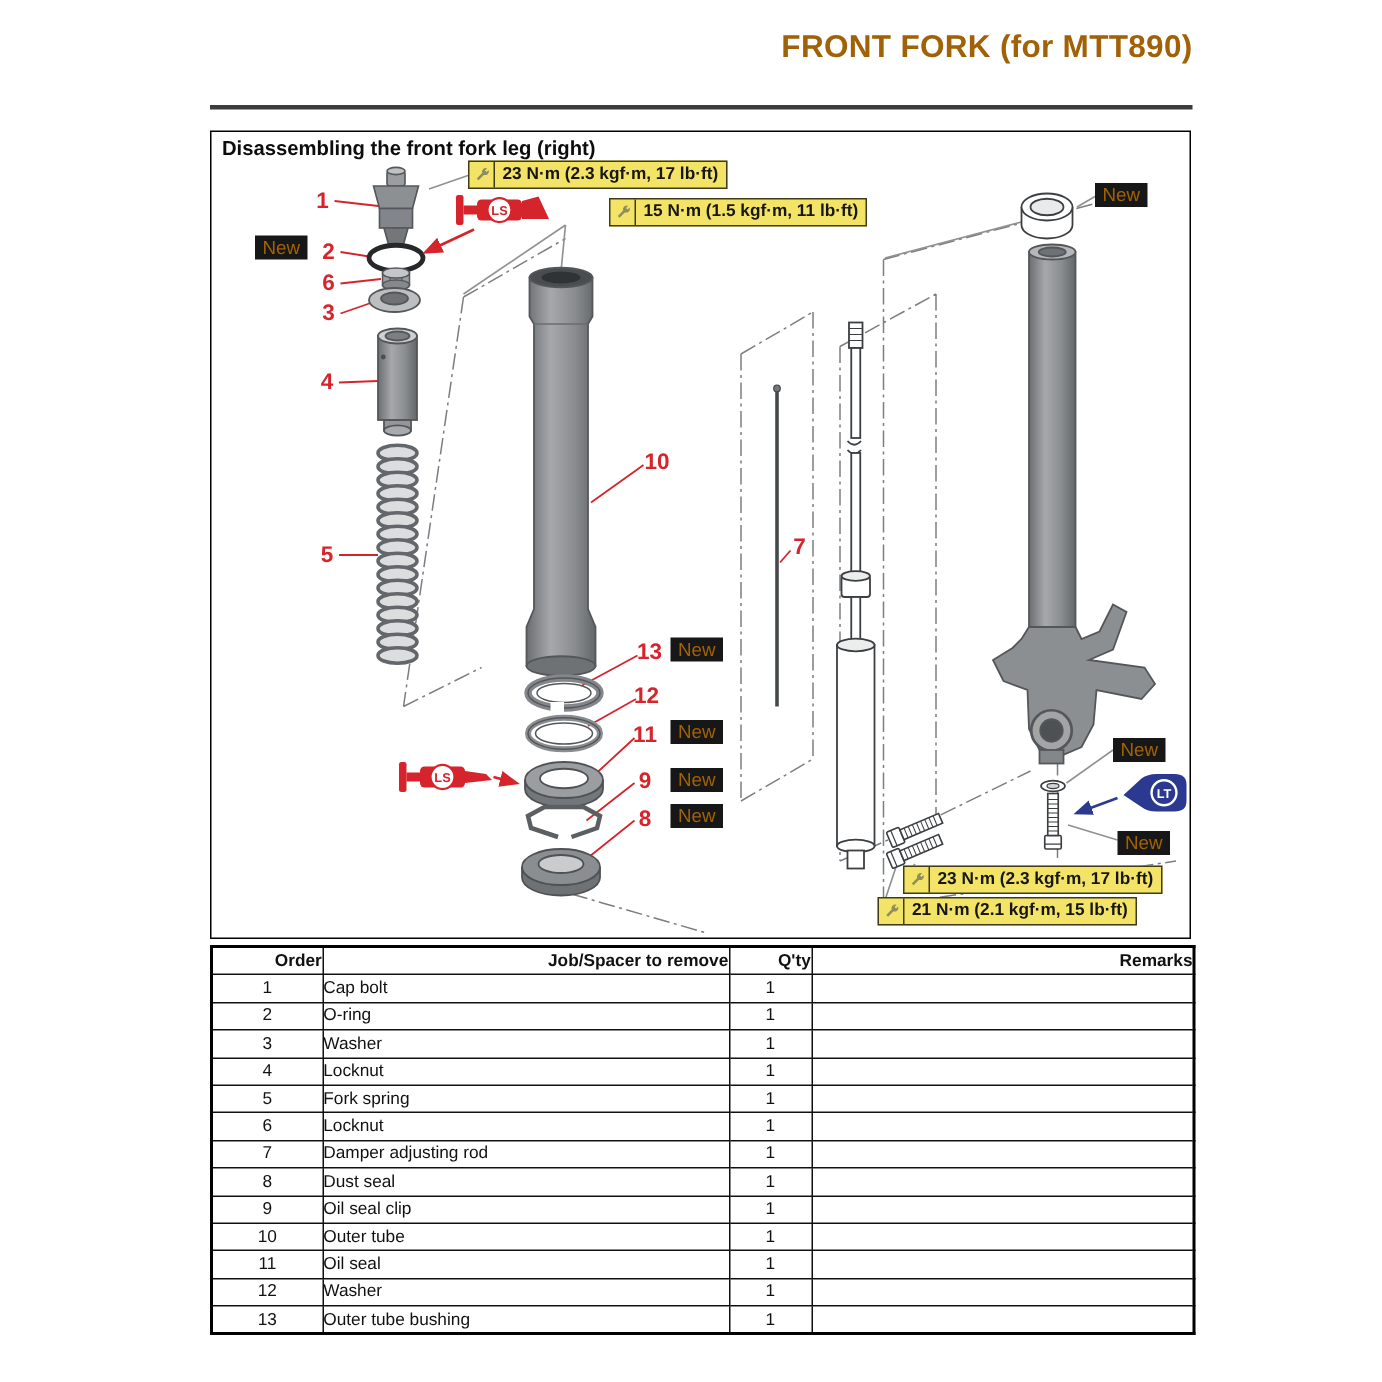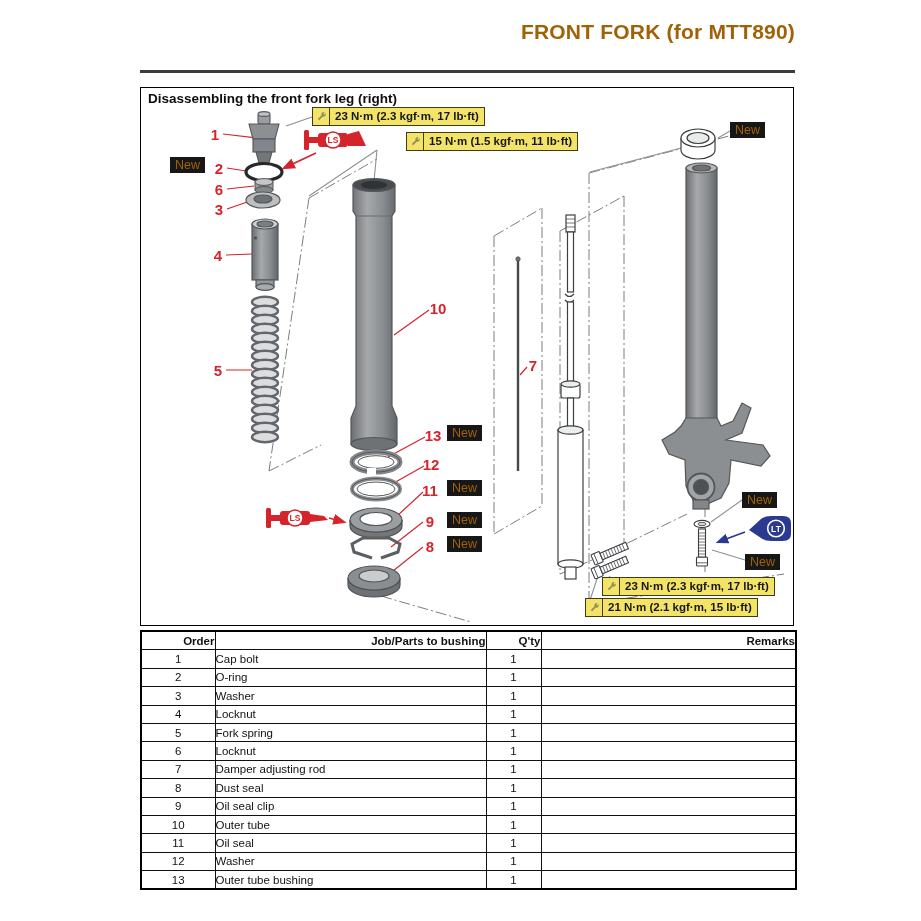--- a/index.html
+++ b/index.html
@@ -338,21 +338,21 @@
 <table class="parts">
   <colgroup>
     <col style="width:74px">
       <col style="width:271px">
       <col style="width:55px">
       <col style="width:255px">
   </colgroup>
   <tbody>
       <tr>
     <th>Order</th>
-    <th>Job/Parts to bushing</th>
+    <th>Job/Spacer to remove</th>
     <th>Q'ty</th>
     <th>Remarks</th>
   </tr>
   <tr>
         <td class="c-order">1</td>
         <td class="c-job">Cap bolt</td>
         <td class="c-qty">1</td>
         <td class="c-remarks"></td>
       </tr>
   <tr>

